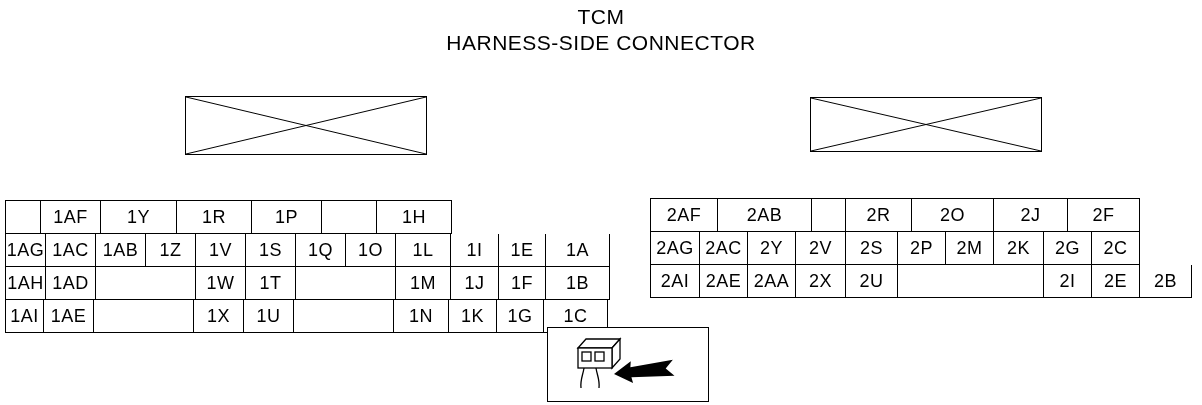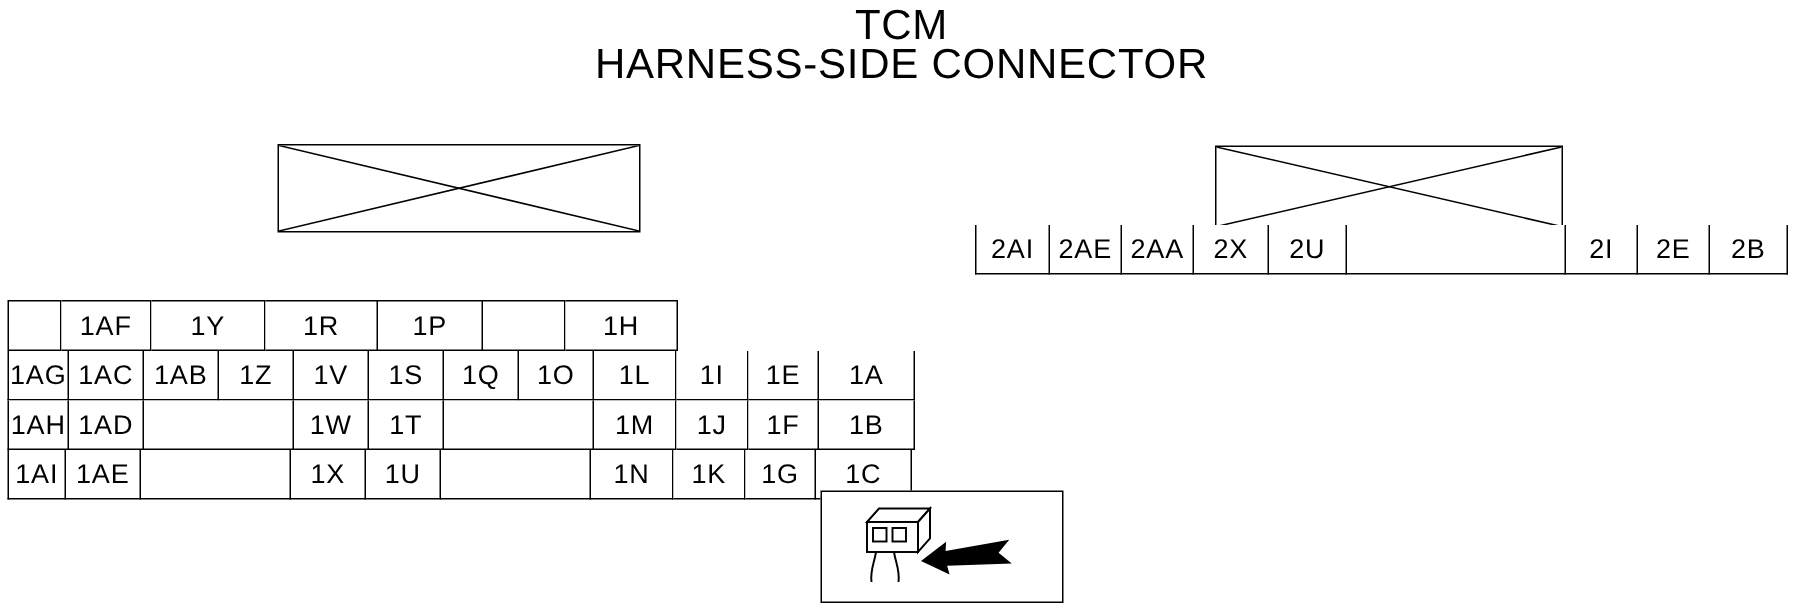--- a/index.html
+++ b/index.html
@@ -1,19 +1,19 @@
 <!DOCTYPE html>
 <html><head>
 <meta charset="utf-8">
 <style>
   html,body{margin:0;padding:0;background:#fff;}
   .stage{position:relative;width:1202px;height:405px;background:#fff;
          font-family:"Liberation Sans","DejaVu Sans",sans-serif;color:#000;overflow:hidden;}
   .title{position:absolute;top:4px;left:0;width:100%;text-align:center;
-         font-size:28px;line-height:26px;letter-spacing:0.5px;}
+         font-size:21px;line-height:26px;letter-spacing:0.5px;}
   .tbl{position:absolute;}
   .row{display:flex;}
   .c{flex:0 0 auto;box-sizing:border-box;height:33px;
      border-right:1px solid #000;border-bottom:1px solid #000;
      display:flex;align-items:center;justify-content:center;
      font-size:18px;letter-spacing:0.5px;background:#fff;}
   .hr .c{height:34px;}
   .bt{border-top:1px solid #000;margin-top:48px;}
   .bl{border-left:1px solid #000;}
   .xbox{position:absolute;border:1px solid #000;background:#fff;}
@@ -90,20 +90,41 @@
       <div class="c" style="width:50px">1U</div>
       <div class="c" style="width:100px"></div>
       <div class="c" style="width:55px">1N</div>
       <div class="c" style="width:48px">1K</div>
       <div class="c" style="width:47px">1G</div>
       <div class="c" style="width:64px">1C</div>
     </div>
   </div>
 
   <div class="tbl" style="left:650px;top:150px;">
+    <div class="row hr">
+      <div class="c bt bl" style="width:68px">2AF</div>
+      <div class="c bt" style="width:94px">2AB</div>
+      <div class="c bt" style="width:34px"></div>
+      <div class="c bt" style="width:66px">2R</div>
+      <div class="c bt" style="width:82px">2O</div>
+      <div class="c bt" style="width:74px">2J</div>
+      <div class="c bt" style="width:72px">2F</div>
+    </div>
+    <div class="row">
+      <div class="c bl" style="width:50px">2AG</div>
+      <div class="c" style="width:48px">2AC</div>
+      <div class="c" style="width:48px">2Y</div>
+      <div class="c" style="width:50px">2V</div>
+      <div class="c" style="width:52px">2S</div>
+      <div class="c" style="width:48px">2P</div>
+      <div class="c" style="width:48px">2M</div>
+      <div class="c" style="width:50px">2K</div>
+      <div class="c" style="width:48px">2G</div>
+      <div class="c" style="width:48px">2C</div>
+    </div>
     <div class="row">
       <div class="c bl" style="width:50px">2AI</div>
       <div class="c" style="width:48px">2AE</div>
       <div class="c" style="width:48px">2AA</div>
       <div class="c" style="width:50px">2X</div>
       <div class="c" style="width:52px">2U</div>
       <div class="c" style="width:146px"></div>
       <div class="c" style="width:48px">2I</div>
       <div class="c" style="width:48px">2E</div>
       <div class="c" style="width:52px">2B</div>

